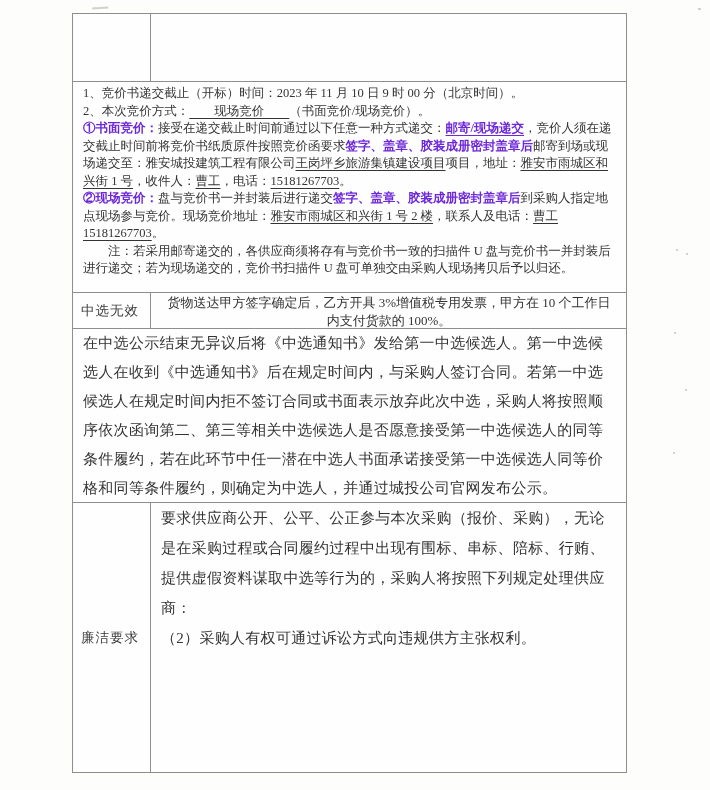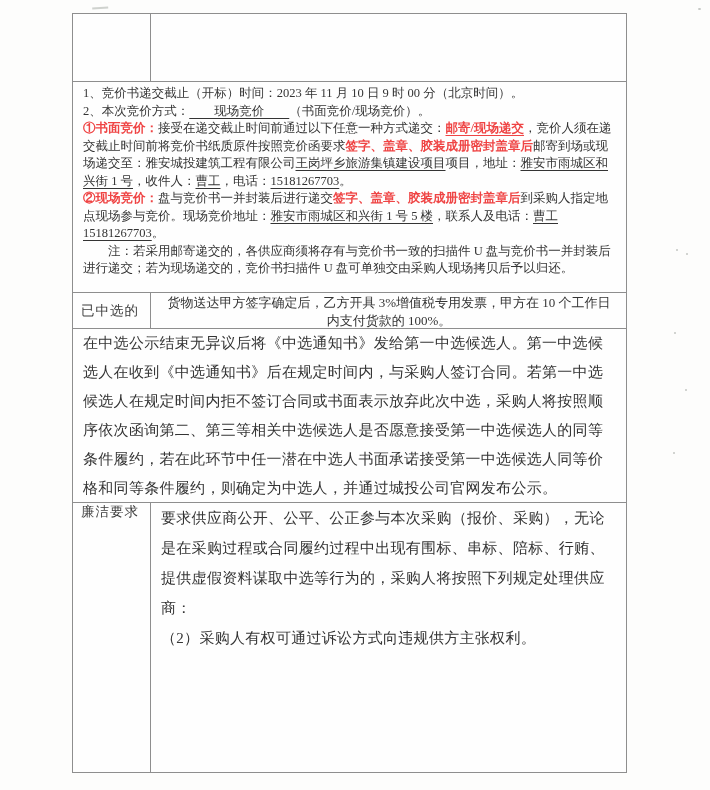--- a/index.html
+++ b/index.html
@@ -22,41 +22,41 @@
   .row{display:flex;box-sizing:border-box;overflow:hidden;}
   .row + .row{border-top:1px solid #8e8e8e;}
   .cell{box-sizing:border-box;overflow:hidden;}
   .cell.head{
     width:78px;min-width:78px;
     border-right:1px solid #8e8e8e;
     font-size:13.5px;color:#3c3c3c;letter-spacing:1px;
   }
   .cell.body{flex:1;padding:0 9px 0 10px;}
   .head.top .head-lines{padding:9px 0 0 8px;}
-  .head.center{display:flex;align-items:flex-start;}
+  .head.center{display:flex;align-items:center;}
   .head.center .head-lines{padding:0 0 0 8px;}
   .head-line{white-space:nowrap;}
   
   .r0{height:67px;}
   .r1{height:211px;}
   .r2{height:36px;}
   .r3{height:174px;}
   .r4{height:270px;}
   .r1 .head-line{height:45px;line-height:30px;}
   .r3 .head-lines{padding-top:6px;padding-left:8px;}
   .r1 .cell.body{padding-top:3px;font-size:12.5px;}
   .r1 .cell.body p{margin:0;line-height:17.5px;}
   .r2 .cell.body{padding-top:1px;font-size:13px;}
   .r2 .cell.body p{margin:0;line-height:18px;text-align:center;}
   .r3 .cell.body{font-size:15px;letter-spacing:0.3px;}
   .r3 .cell.body p{margin:0;line-height:29px;}
   .r4 .cell.body{font-size:15px;letter-spacing:0.3px;}
   .r4 .cell.body p{margin:0;line-height:30px;}
   p.indent2{text-indent:2em;}
-  .run-b{font-weight:700;color:#ef4444;text-align:right;}
+  .run-b{font-weight:700;color:#6d28d9;text-align:right;}
   .run-u{text-decoration:underline;text-underline-offset:3px;}
   
   .scan-mark{position:absolute;background:transparent;pointer-events:none;}
   .mark-top{left:92px;top:1px;width:16px;height:6px;
     border-bottom:2px solid rgba(150,158,150,.45);transform:rotate(-4deg);}
   .speck{position:absolute;border-radius:50%;background:rgba(140,146,140,.5);}
   .sp1{left:698px;top:8px;width:3px;height:2px;}
   .sp2{left:676px;top:249px;width:2px;height:2px;}
   .sp3{left:686px;top:253px;width:2px;height:2px;}
   .sp4{left:674px;top:332px;width:2px;height:2px;}
@@ -73,28 +73,28 @@
         <div class="cell head top">
           <div class="head-lines"></div>
         </div>
         <div class="cell body"></div>
       </div>
       <div class="row r1">
         <div class="cell body">
           <p><span>1、竞价书递交截止（开标）时间：2023 年 11 月 10 日 9 时 00 分（北京时间）。</span></p>
           <p><span>2、本次竞价方式：</span><span class="run-u">　　现场竞价　　</span><span>（书面竞价/现场竞价）。</span></p>
           <p><span class="run-b ">①书面竞价：</span><span>接受在递交截止时间前通过以下任意一种方式递交：</span><span class="run-b run-u">邮寄/现场递交</span><span>，竞价人须在递交截止时间前将竞价书纸质原件按照竞价函要求</span><span class="run-b ">签字、盖章、胶装成册密封盖章后</span><span>邮寄到场或现场递交至：雅安城投建筑工程有限公司</span><span class="run-u">王岗坪乡旅游集镇建设项目</span><span>项目，地址：</span><span class="run-u">雅安市雨城区和兴街 1 号</span><span>，收件人：</span><span class="run-u">曹工</span><span>，电话：</span><span class="run-u">15181267703</span><span>。</span></p>
-          <p><span class="run-b ">②现场竞价：</span><span>盘与竞价书一并封装后进行递交</span><span class="run-b ">签字、盖章、胶装成册密封盖章后</span><span>到采购人指定地点现场参与竞价。现场竞价地址：</span><span class="run-u">雅安市雨城区和兴街 1 号 5 楼</span><span>，联系人及电话：</span><span class="run-u">曹工 15181267703</span><span>。</span></p>
+          <p><span class="run-b ">②现场竞价：</span><span>盘与竞价书一并封装后进行递交</span><span class="run-b ">签字、盖章、胶装成册密封盖章后</span><span>到采购人指定地点现场参与竞价。现场竞价地址：</span><span class="run-u">雅安市雨城区和兴街 1 号 2 楼</span><span>，联系人及电话：</span><span class="run-u">曹工 15181267703</span><span>。</span></p>
           <p class="indent2"><span>注：若采用邮寄递交的，各供应商须将存有与竞价书一致的扫描件 U 盘与竞价书一并封装后进行递交；若为现场递交的，竞价书扫描件 U 盘可单独交由采购人现场拷贝后予以归还。</span></p>
         </div>
       </div>
       <div class="row r2">
         <div class="cell head top">
           <div class="head-lines">
-            <div class="head-line">已中选的</div>
+            <div class="head-line">中选无效</div>
           </div>
         </div>
         <div class="cell body">
           <p><span>货物送达甲方签字确定后，乙方开具 3%增值税专用发票，甲方在 10 个工作日内支付货款的 100%。</span></p>
         </div>
       </div>
       <div class="row r3">
         <div class="cell body">
           <p><span>在中选公示结束无异议后将《中选通知书》发给第一中选候选人。第一中选候选人在收到《中选通知书》后在规定时间内，与采购人签订合同。若第一中选候选人在规定时间内拒不签订合同或书面表示放弃此次中选，采购人将按照顺序依次函询第二、第三等相关中选候选人是否愿意接受第一中选候选人的同等条件履约，若在此环节中任一潜在中选人书面承诺接受第一中选候选人同等价格和同等条件履约，则确定为中选人，并通过城投公司官网发布公示。</span></p>
         </div>

